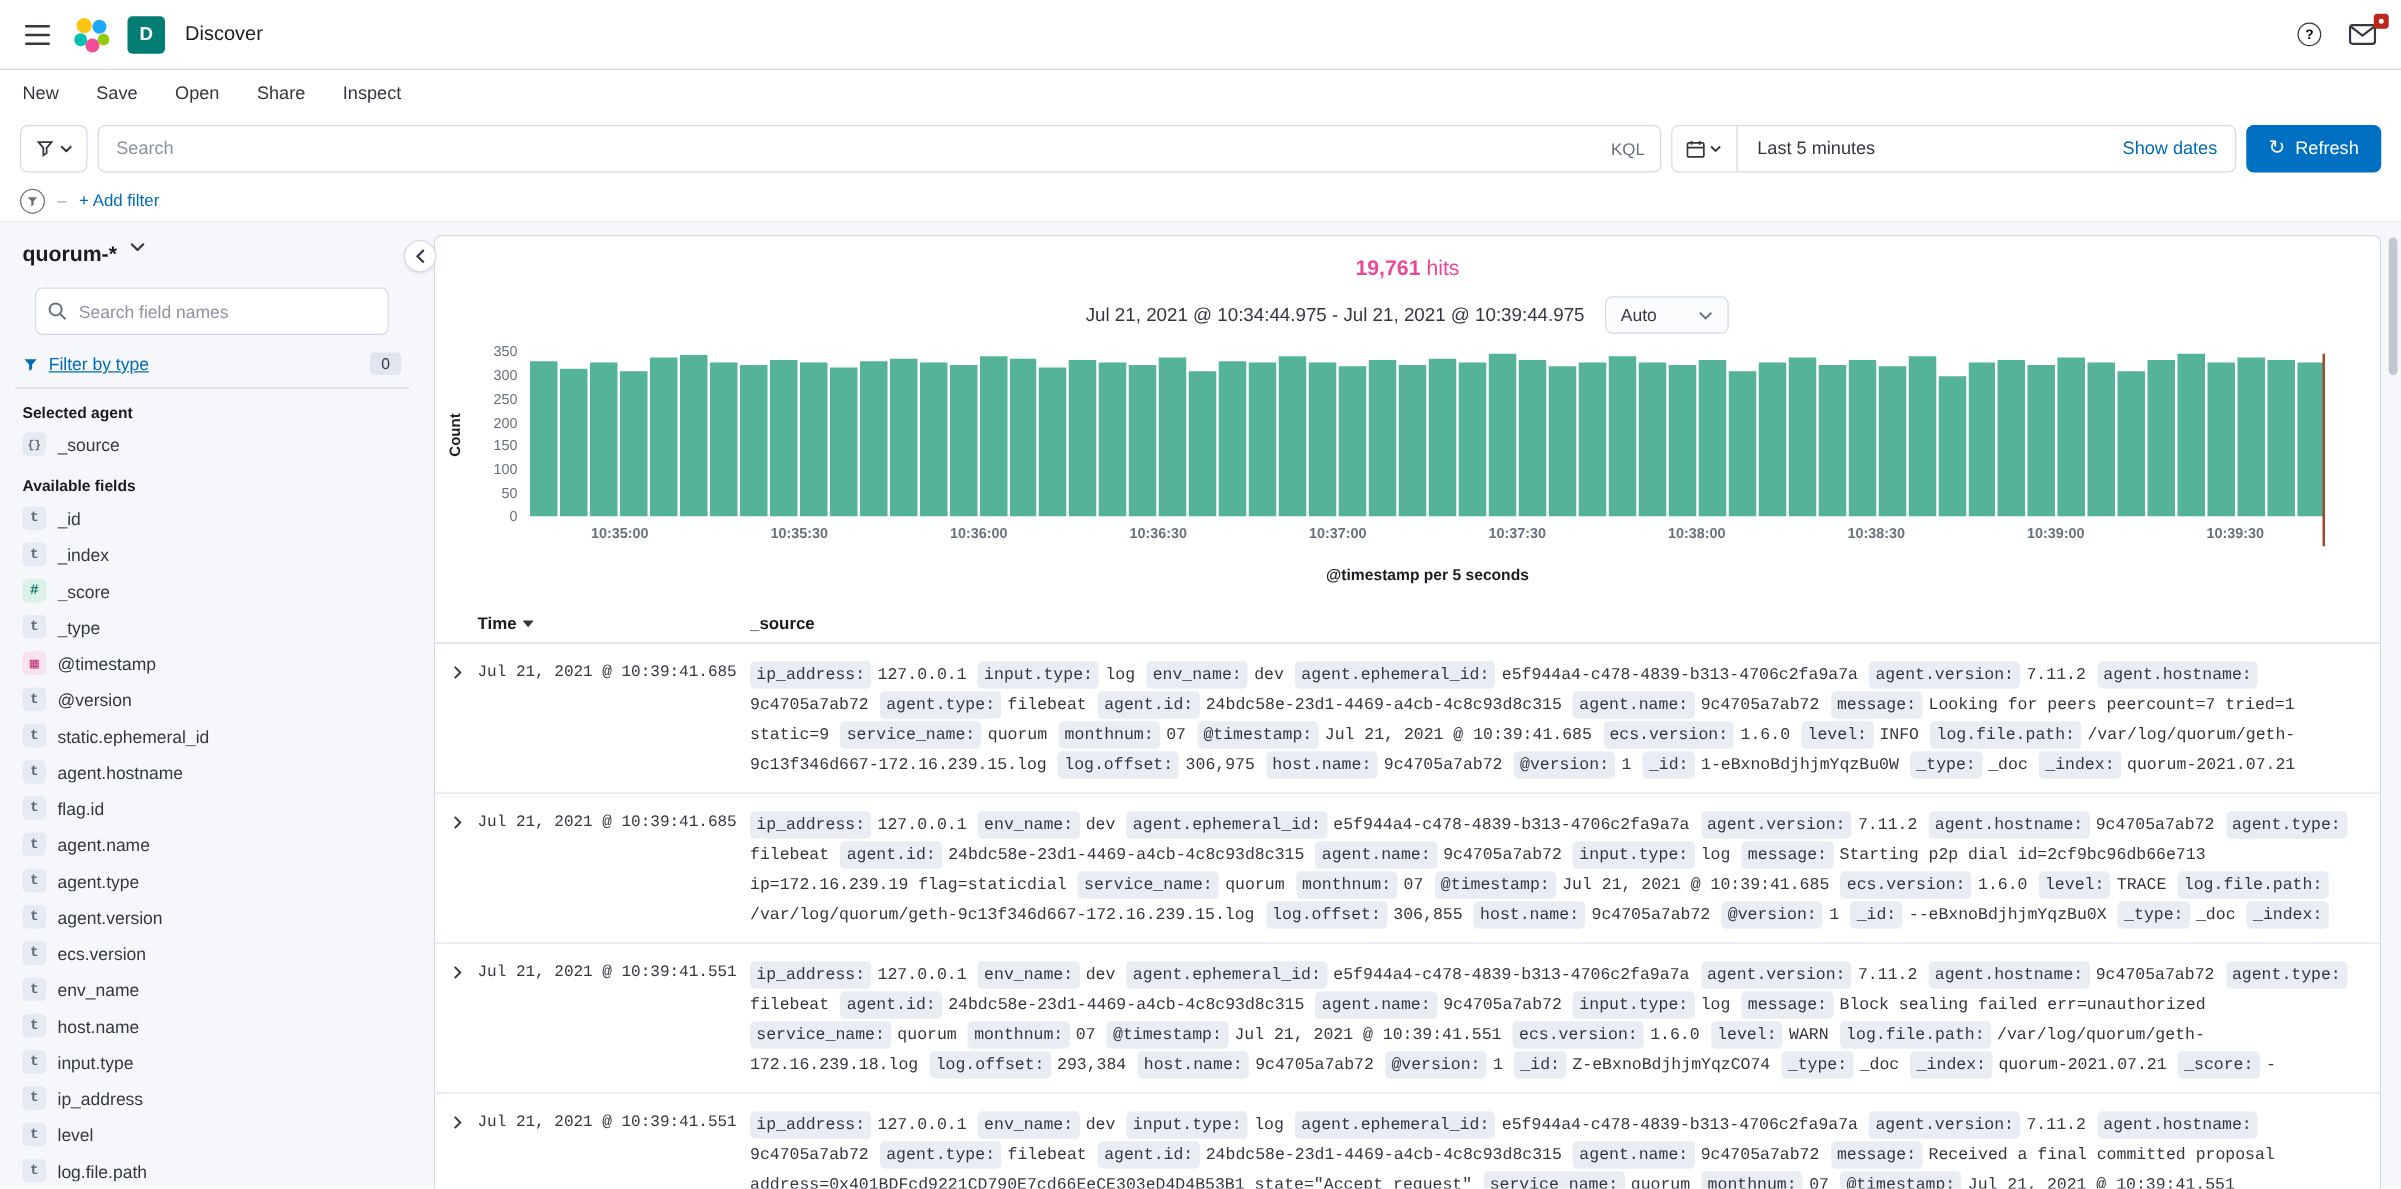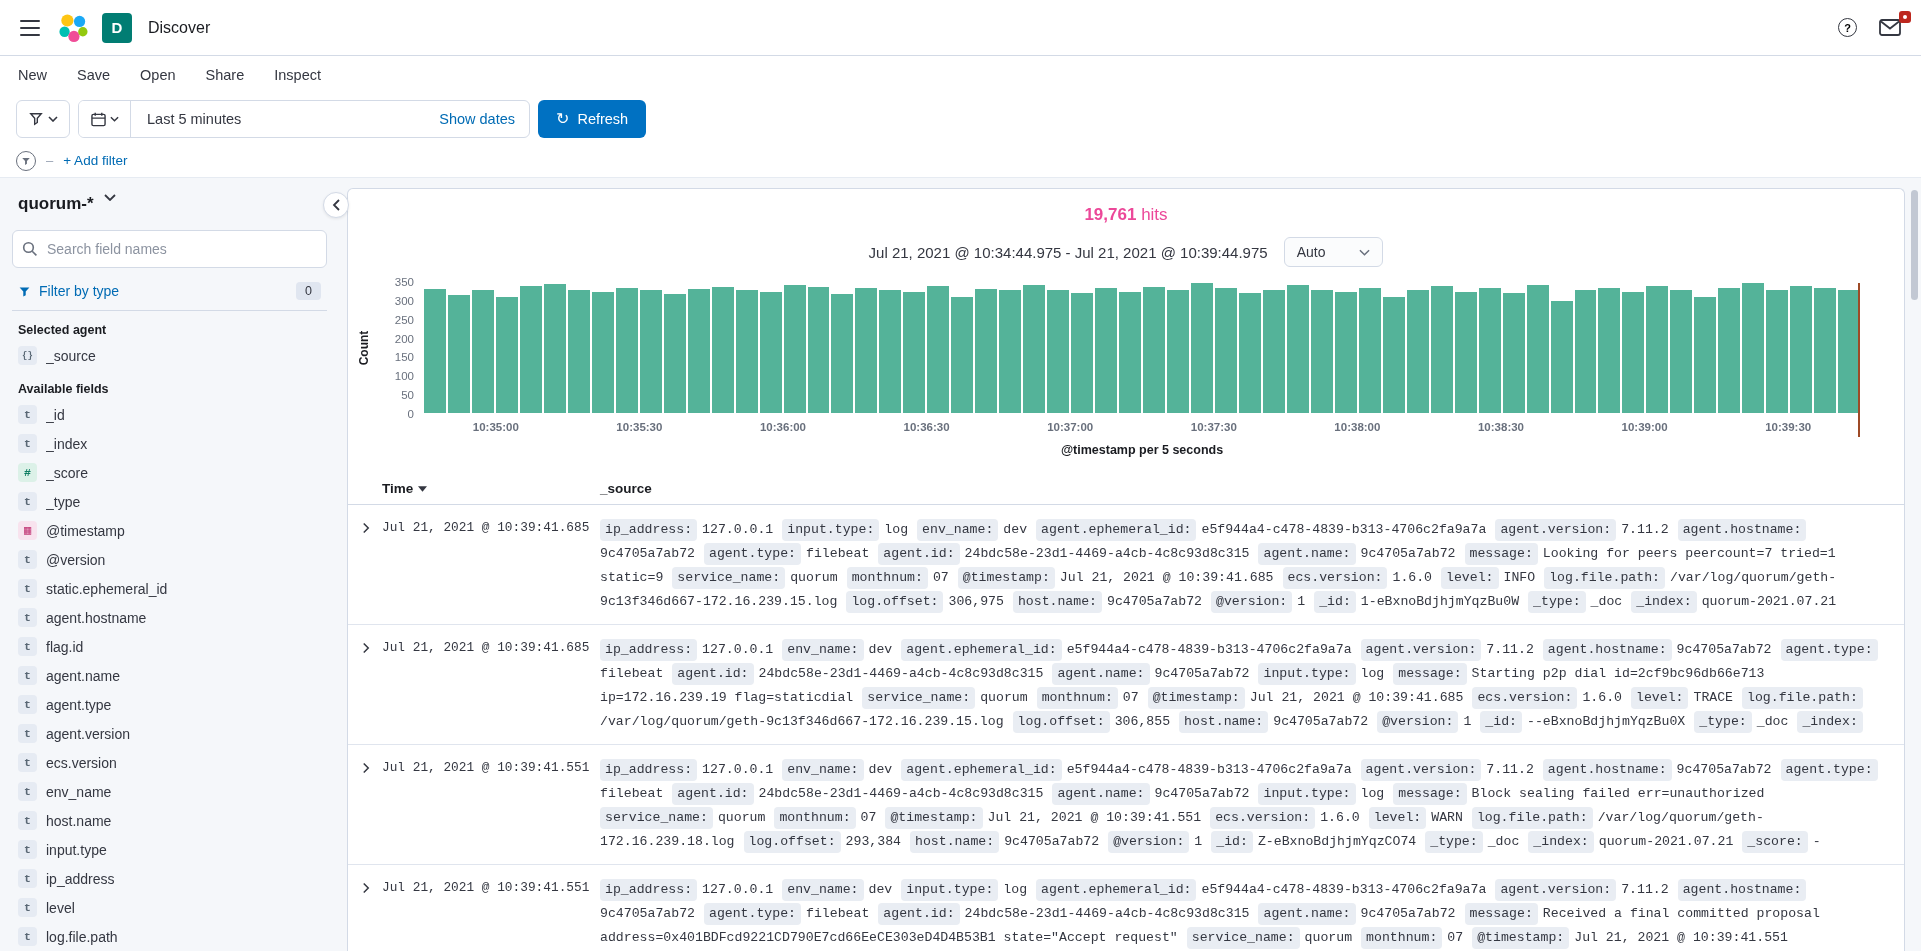--- a/index.html
+++ b/index.html
@@ -74,29 +74,29 @@
   .filter-dash{ color:#98A2B3; font-size:13px; }
   .add-filter{ color:var(--accent_blue,#006BB4); font-size:13.5px; text-decoration:none; cursor:pointer; }
 
   
   .app-body{ position:relative; display:flex; height:773px; background:var(--page_background,#F5F7FA); }
 
   
   .sidebar{ width:335px; flex:none; padding:8px 8px 0 12px; overflow:hidden; }
   .index-pattern-row{ display:flex; gap:10px; padding:8px 6px; cursor:pointer; }
   .index-pattern-name{ font-size:17px; font-weight:700; color:#1A1C21; }
-  .field-search{ position:relative; margin:8px 0 4px; }
+  .field-search{ position:relative; margin:8px 16px 4px; }
   .field-search input{
     width:100%; height:38px; border:1px solid var(--panel_border,#D3DAE6); border-radius:6px;
     padding:0 10px 0 34px; font-size:14px; font-family:"Liberation Sans",sans-serif; color:#343741; background:#fff; outline:none;
   }
   .field-search input::placeholder{ color:#8c93a0; }
   .field-search .mag{ position:absolute; left:10px; top:11px; }
   .filter-type-row{ display:flex; align-items:center; gap:8px; padding:10px 6px; border-bottom:1px solid var(--panel_border,#D3DAE6); cursor:pointer; }
-  .filter-type-label{ color:var(--accent_blue,#006BB4); font-size:14px; }
+  .filter-type-label{ color:var(--accent_blue,#006BB4); font-size:14px;text-decoration:underline; }
   .count-badge{ margin-left:auto; background:#E0E6F0; color:#343741; font-size:12.5px; padding:2px 9px; border-radius:4px; }
   .section-label{ font-size:12.5px; font-weight:700; color:#1A1C21; margin:12px 0 4px 6px; }
   .field-row{ display:flex; align-items:center; gap:9px; padding:5px 6px; border-radius:4px; cursor:pointer; }
   .fname{ font-size:14px; color:#343741; white-space:nowrap; overflow:hidden; text-overflow:ellipsis; }
   .ficon{
     width:19px; height:19px; border-radius:4px; flex:none;
     display:flex; align-items:center; justify-content:center;
     font-family:"Liberation Mono", monospace; font-size:11.5px; font-weight:700;
   }
   .ficon-t{ background:#E6EBF3; color:#5A6875; }
@@ -133,21 +133,21 @@
     position:absolute; left:28px; top:-7px; width:38px; height:144px;
     display:flex; flex-direction:column; justify-content:space-between; align-items:flex-end;
     font-size:11.5px; color:#69707D;
   }
   .plot-wrap{ position:relative;font-weight:bold; }
   .plot{ height:130px; display:flex; align-items:flex-end; gap:2px; position:relative; }
   .bar{ flex:1; background:var(--histogram_green,#54B399); min-width:0; }
   .now-line{ position:absolute; right:0; top:0; bottom:0; width:2px; background:var(--current_time_marker,#9E4A26); }
   .x-labels{ position:relative; height:16px; margin-top:8px; font-size:11.5px; color:#69707D; }
   .x-labels .xtick{ position:absolute; transform:translateX(-50%); white-space:nowrap; }
-  .axis-title{ text-align:center; font-size:12.5px; font-weight:700; color:#1A1C21; margin-top:6px; }
+  .axis-title{ text-align:center; font-size:12.5px; font-weight:700; color:#1A1C21; margin-top:16px; }
 
   
   .doc-table{ margin-top:18px; }
   .thead{ display:flex; align-items:flex-start; border-bottom:1px solid var(--panel_border,#D3DAE6); padding:6px 0 8px; }
   .caret-col{ width:34px; flex:none; }
   .time-col{ width:218px; flex:none; font-weight:700; font-size:13.5px; color:#1A1C21; display:flex; align-items:center; gap:5px; cursor:pointer; }
   .source-col{ flex:1; font-weight:700; font-size:13.5px; color:#1A1C21; }
   .doc-row{ display:flex; border-bottom:1px solid #E0E5EE; padding:13px 0 10px; }
   .caret-cell{ width:34px; flex:none; padding-left:12px; padding-top:4px; cursor:pointer; }
   .time-cell{ width:218px; flex:none; font-family:"Liberation Mono", monospace; font-size:12.8px; color:#343741; padding-top:2px; }
@@ -208,20 +208,24 @@
 </nav>
 
 <div class="query-row">
   <div class="sq-btn">
     <svg width="14" height="14" viewBox="0 0 16 16">
       <path d="M2 2h12l-4.5 5.2V12l-3 2V7.2L2 2z" fill="none" stroke="#343741" stroke-width="1.6"></path>
     </svg>
     <svg width="10" height="6" viewBox="0 0 10 6">
       <path d="M1 1l4 4 4-4" fill="none" stroke="#343741" stroke-width="1.6"></path>
     </svg>
+  </div>
+  <div class="query-input-wrap">
+    <input type="text" value="" placeholder="Search" style="">
+    <span class="kql-label">KQL</span>
   </div>
   <div class="date-group">
     <button class="cal-btn icon-btn">
       <svg width="15" height="15" viewBox="0 0 16 16">
         <rect x="1" y="2.5" width="14" height="12" rx="1.5" fill="none" stroke="#343741" stroke-width="1.5"></rect>
         <line x1="1" y1="6.5" x2="15" y2="6.5" stroke="#343741" stroke-width="1.5"></line>
         <line x1="4.5" y1="0.8" x2="4.5" y2="4" stroke="#343741" stroke-width="1.5"></line>
         <line x1="11.5" y1="0.8" x2="11.5" y2="4" stroke="#343741" stroke-width="1.5"></line>
       </svg>
       <svg width="9" height="6" viewBox="0 0 10 6">

